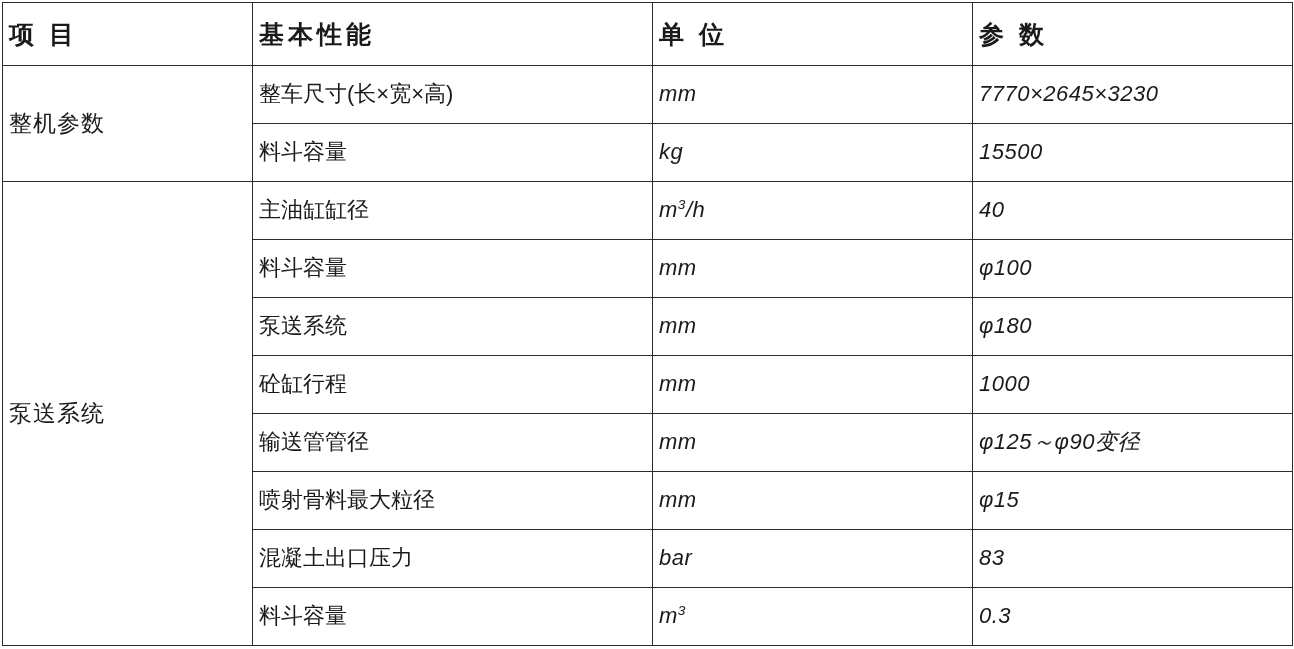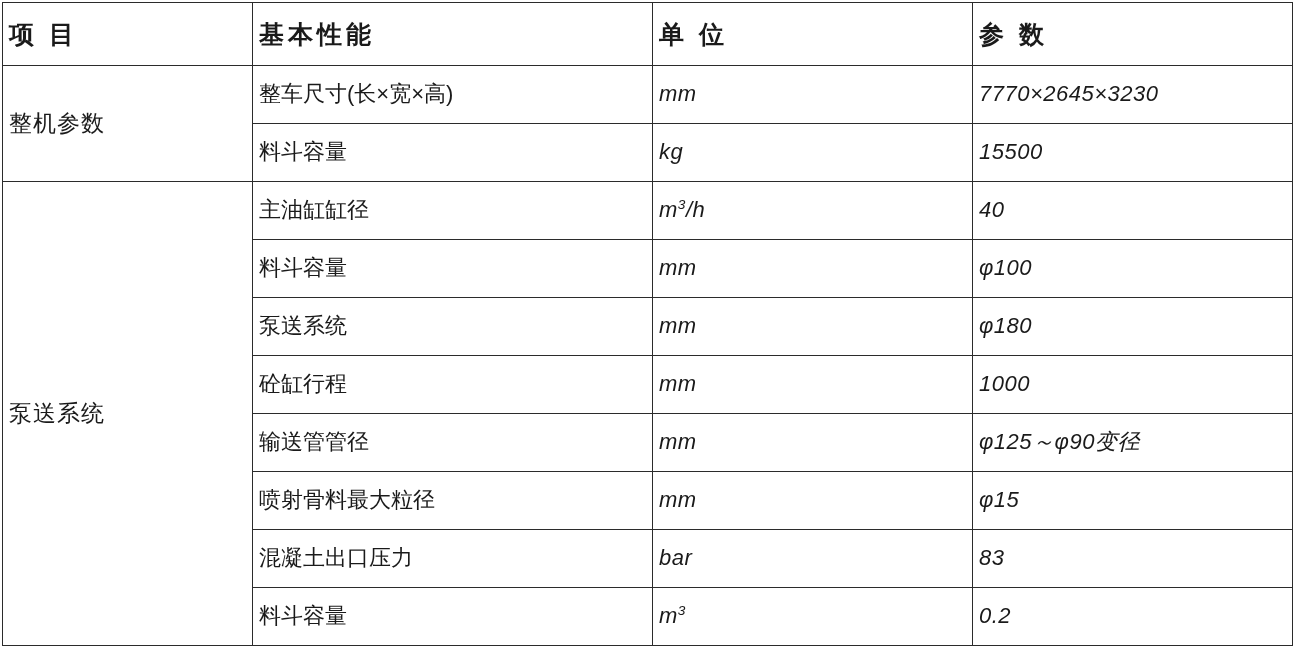--- a/index.html
+++ b/index.html
@@ -121,16 +121,16 @@
       <td class="value-cell">φ15</td>
     </tr>
     <tr>
       <td>混凝土出口压力</td>
       <td class="unit-cell">bar</td>
       <td class="value-cell">83</td>
     </tr>
     <tr>
       <td>料斗容量</td>
       <td class="unit-cell"><span>m</span><sup>3</sup></td>
-      <td class="value-cell">0.2</td>
+      <td class="value-cell">0.3</td>
     </tr>
   </tbody>
 </table>
 
 </body></html>

